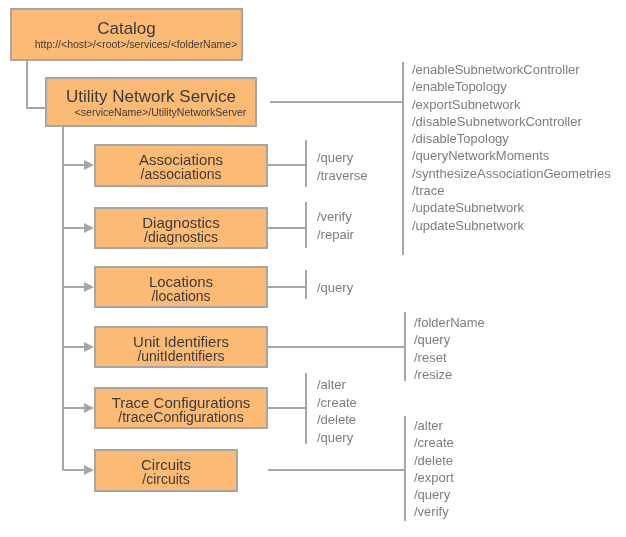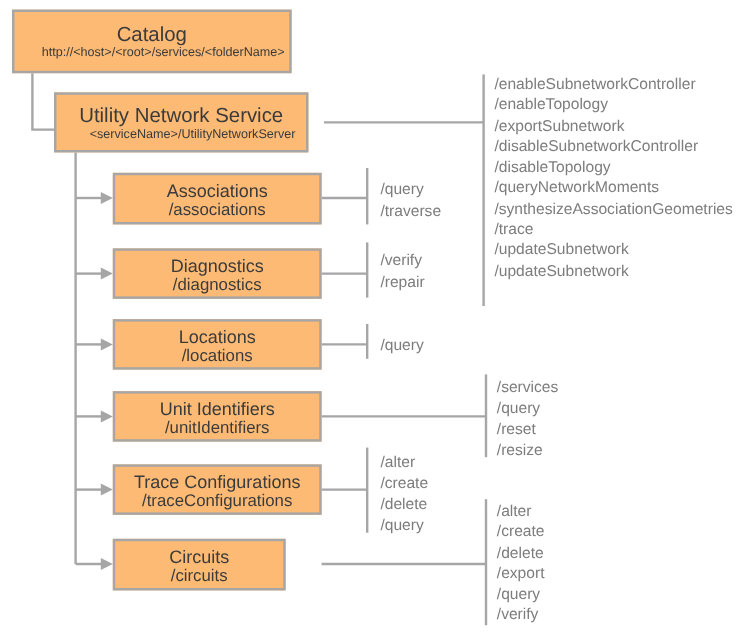--- a/index.html
+++ b/index.html
@@ -140,21 +140,21 @@
   <div class="ops loose" id="ops-diag">
     <div>/verify</div>
     <div>/repair</div>
   </div>
 
   <div class="ops loose" id="ops-loc">
     <div>/query</div>
   </div>
 
   <div class="ops dense" id="ops-unit">
-    <div>/services</div>
+    <div>/folderName</div>
     <div>/query</div>
     <div>/reset</div>
     <div>/resize</div>
   </div>
 
   <div class="ops loose" id="ops-trace">
     <div>/alter</div>
     <div>/create</div>
     <div>/delete</div>
     <div>/query</div>

